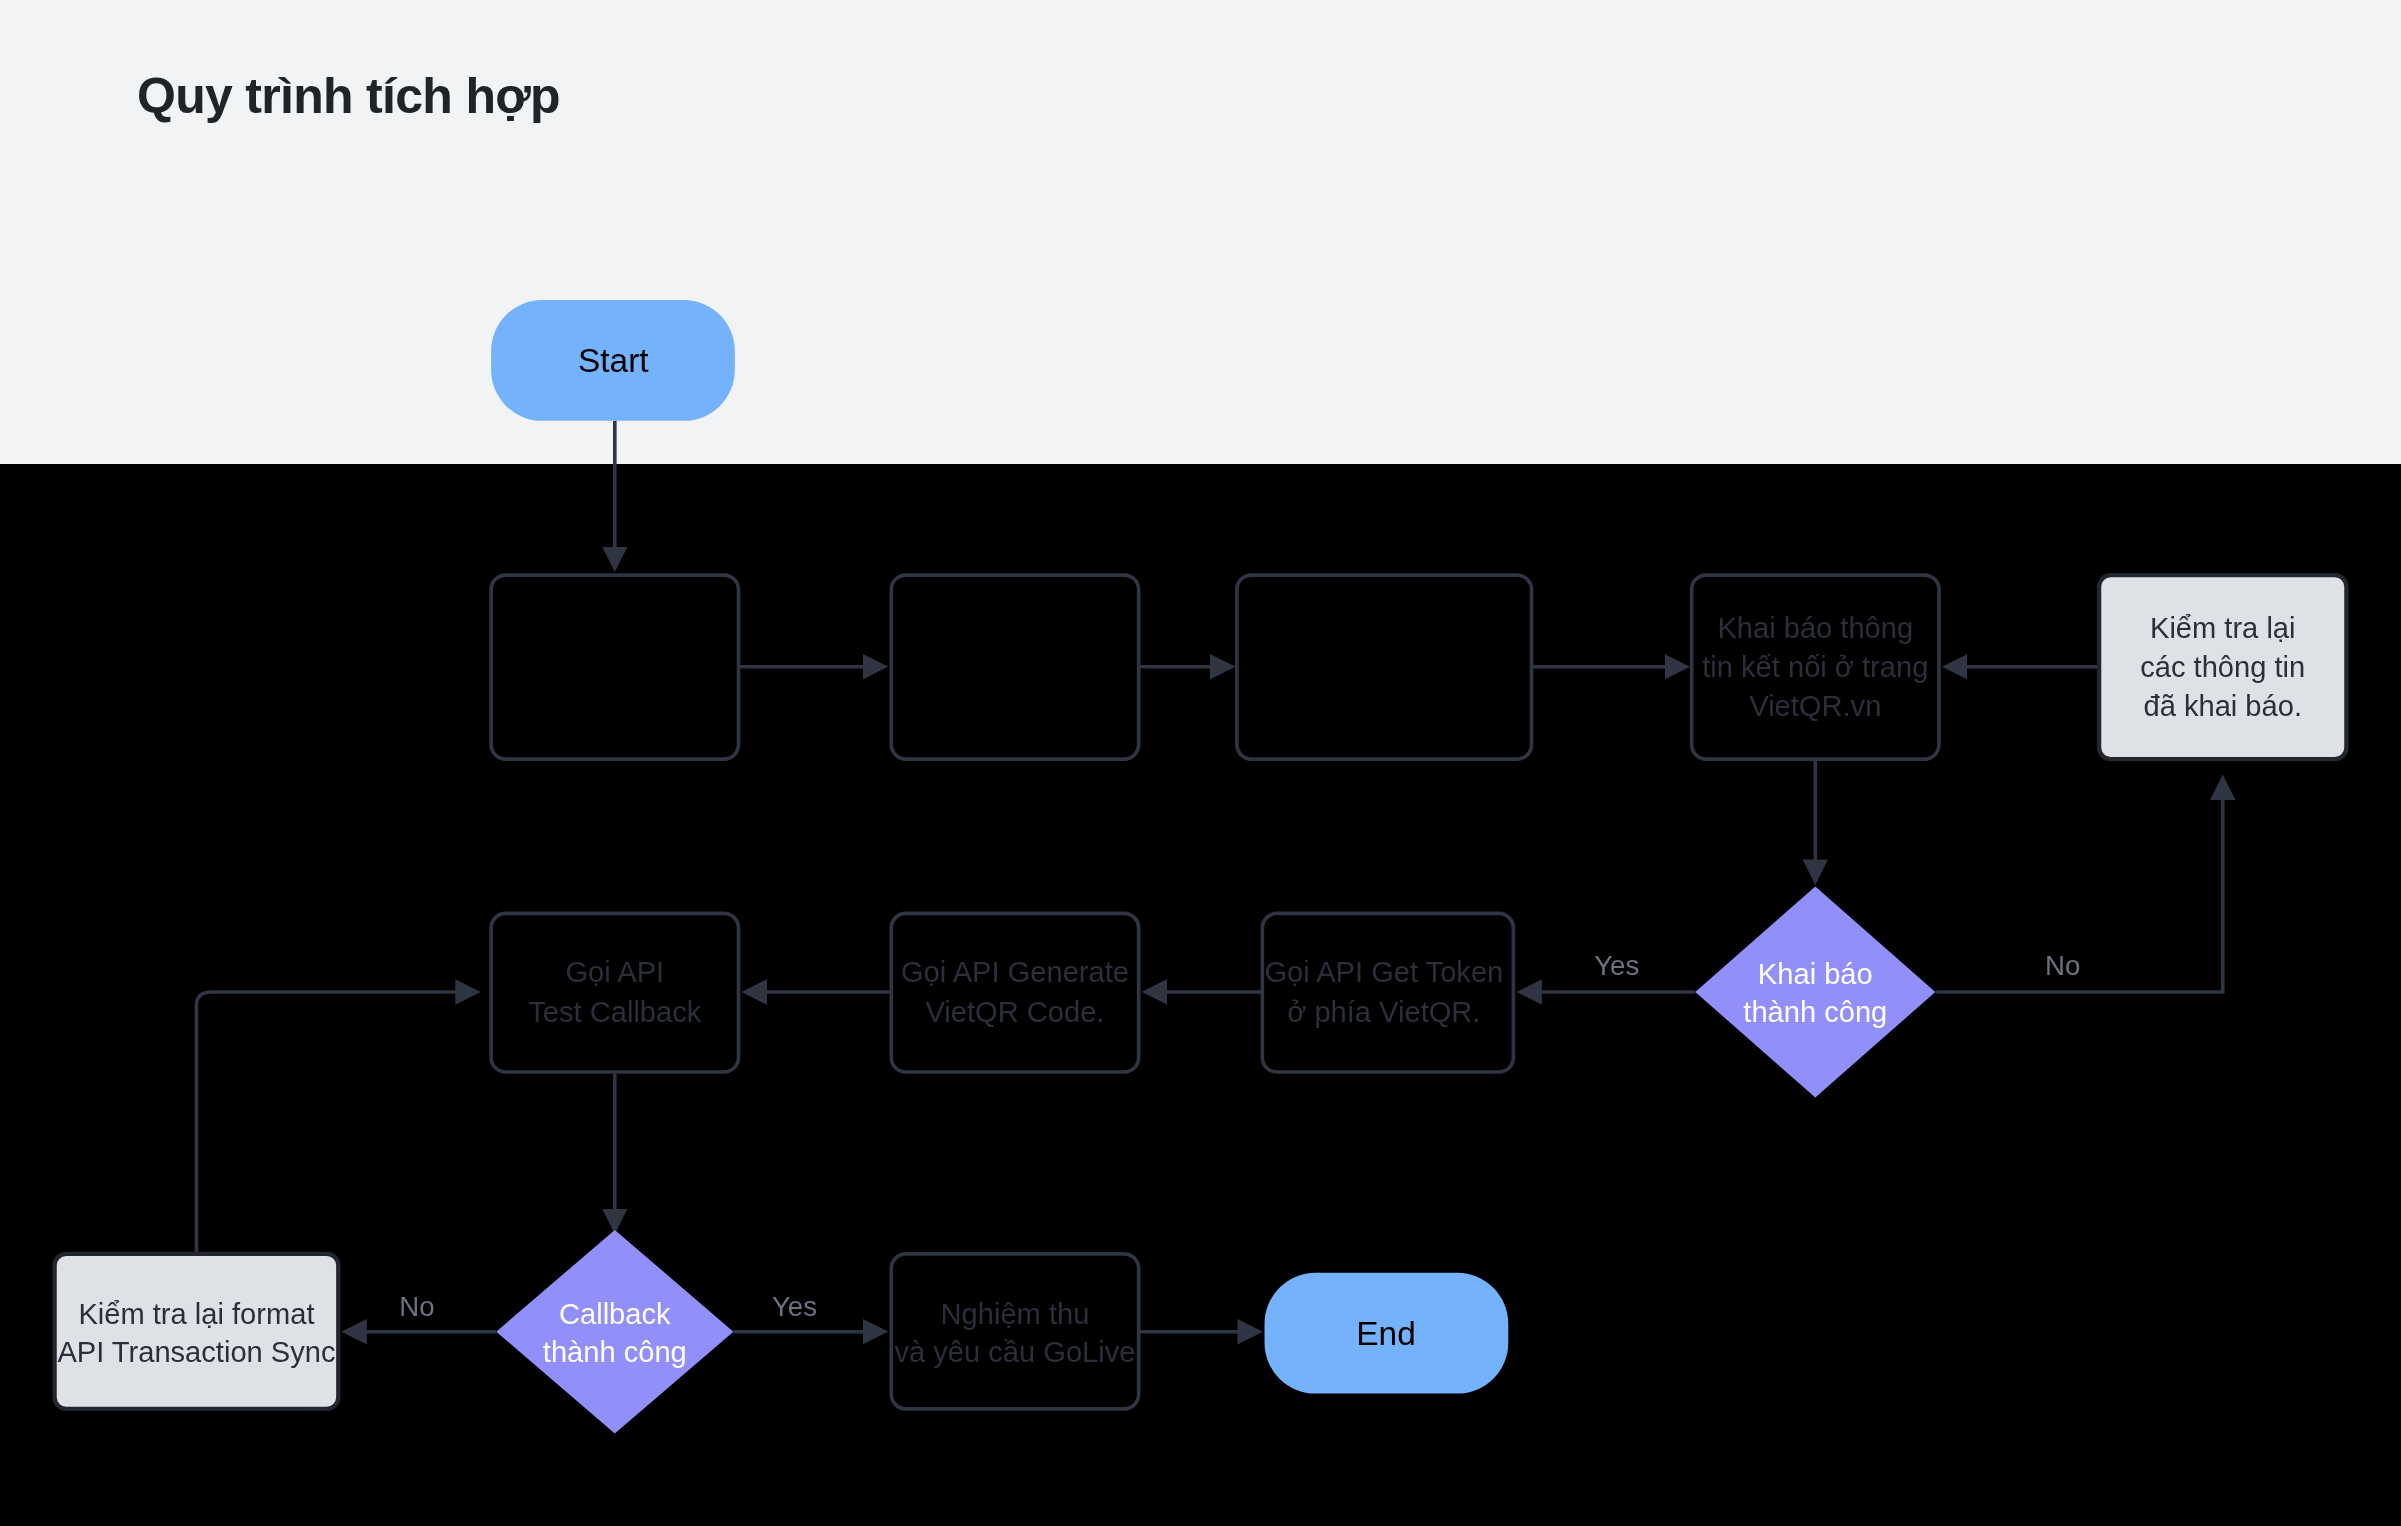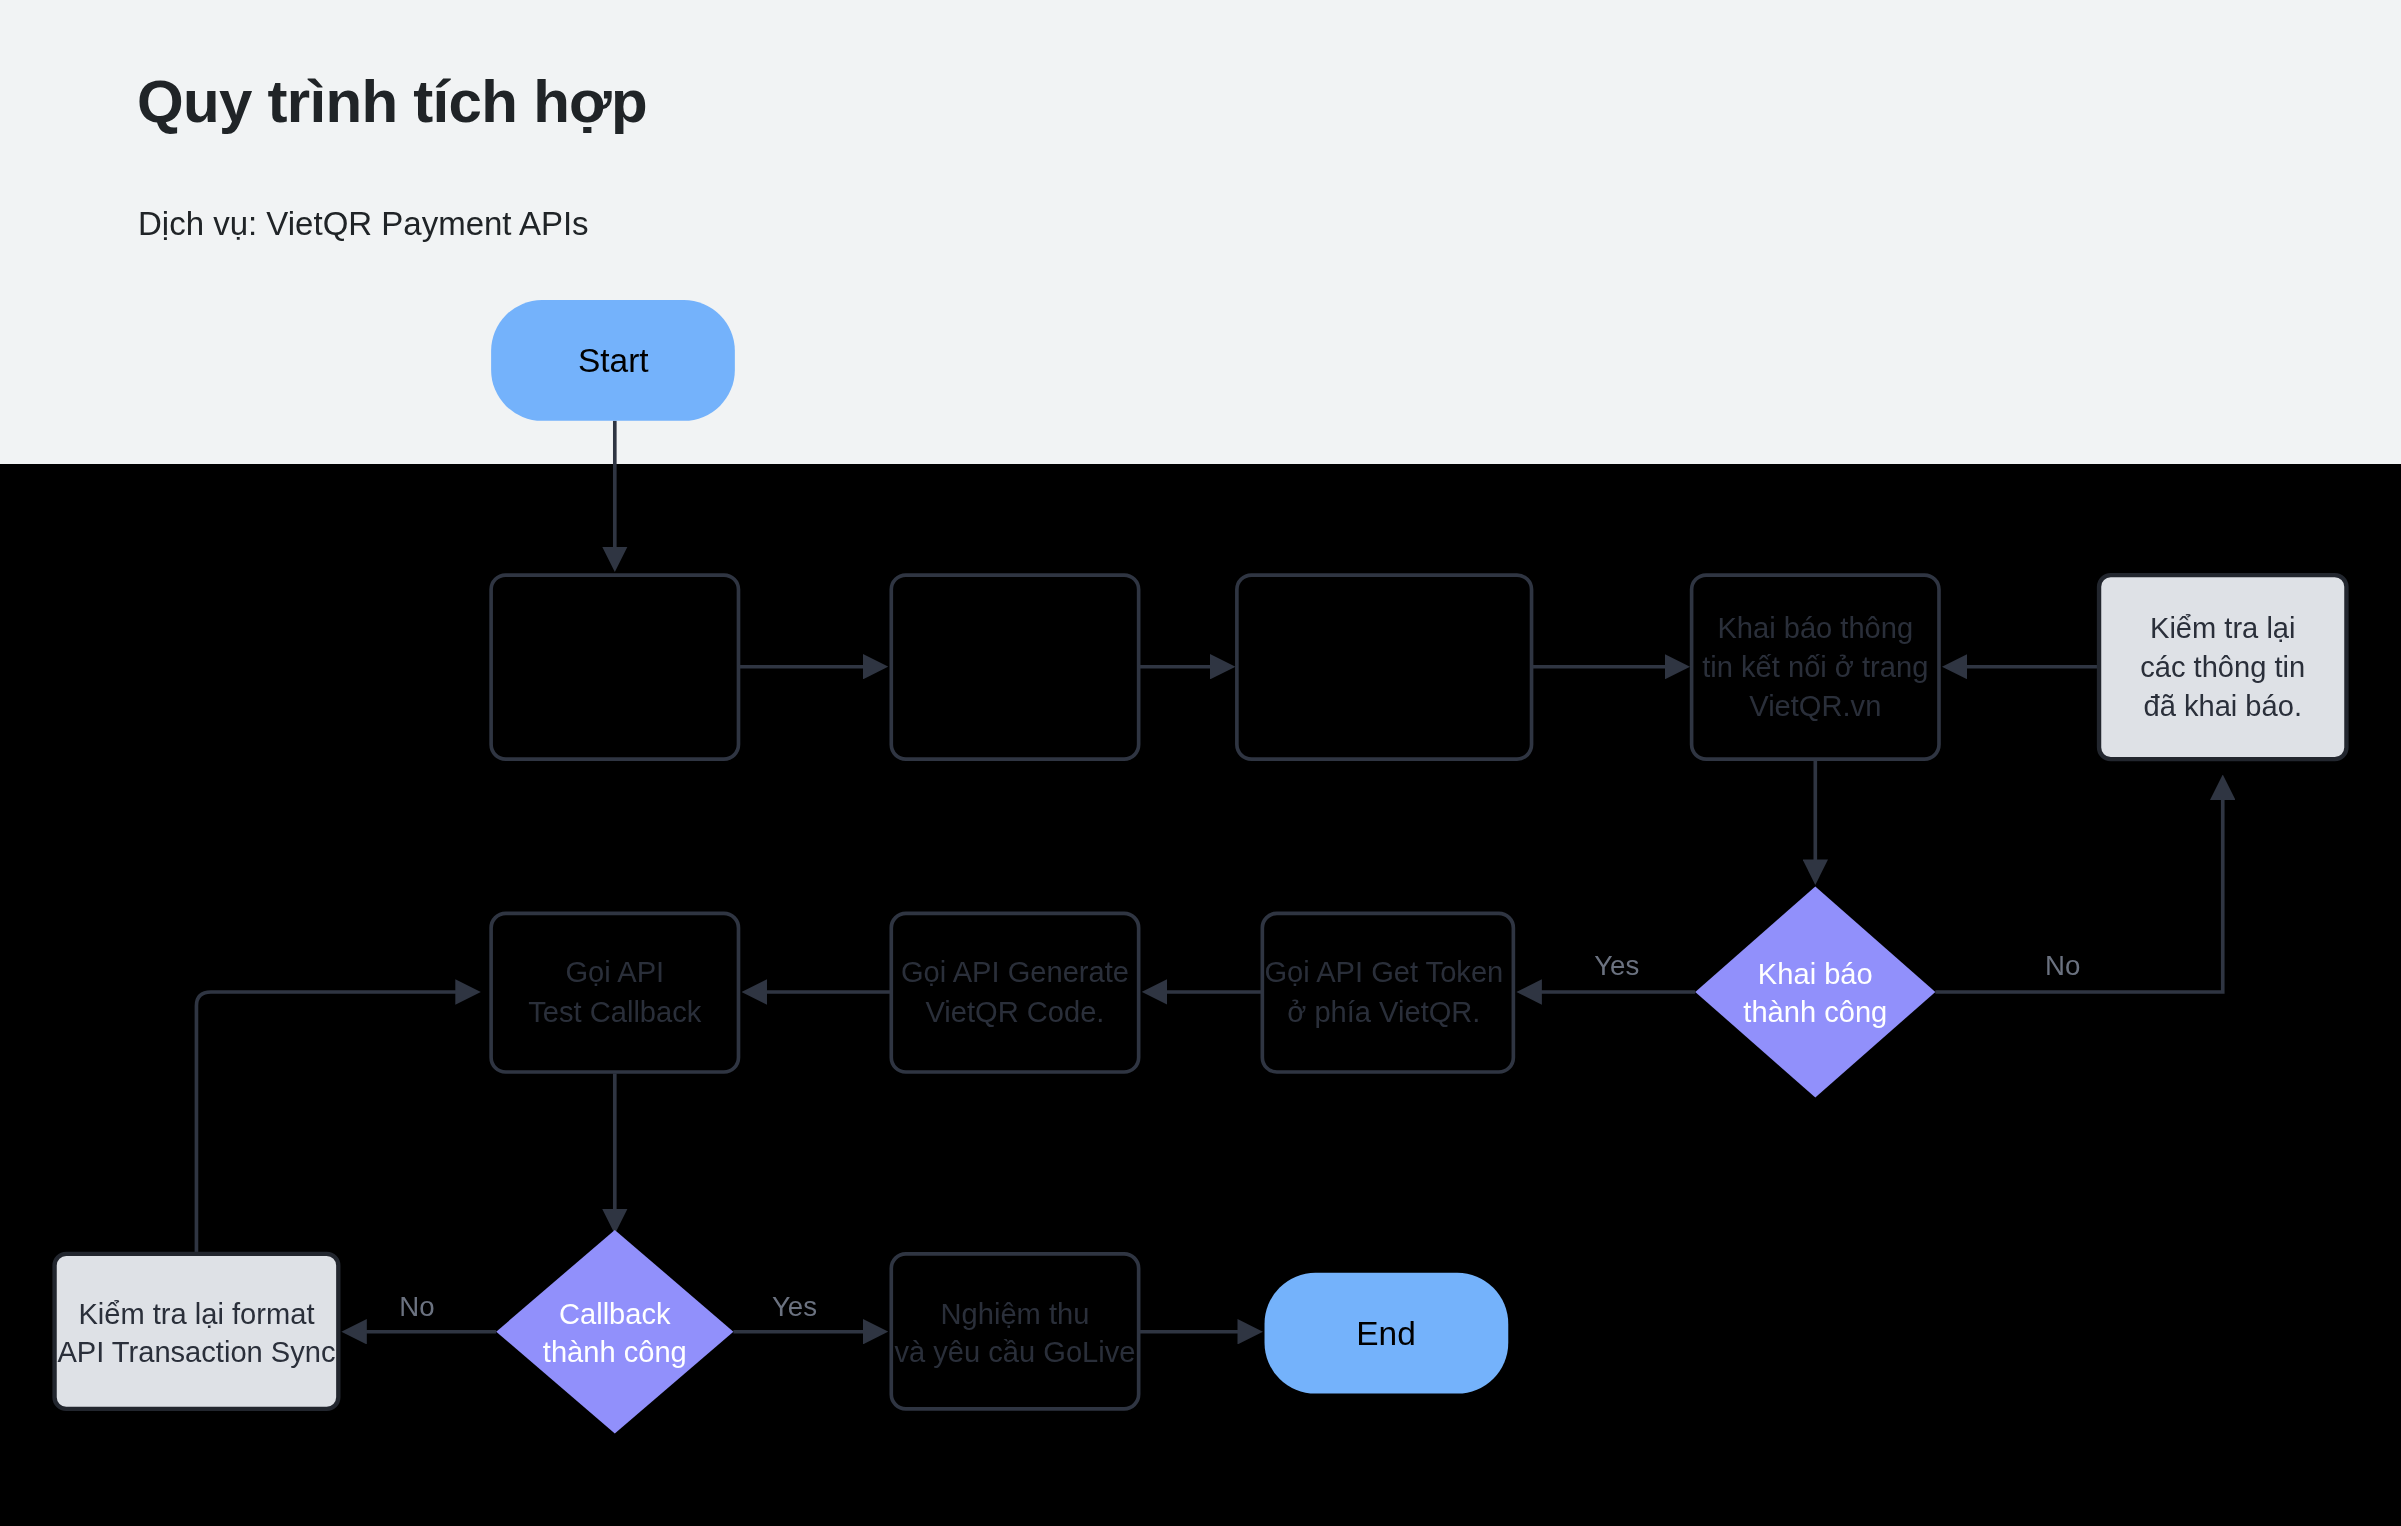--- a/index.html
+++ b/index.html
@@ -1,19 +1,19 @@
 <!DOCTYPE html>
 <html style="font-size:11.6px"><head>
 <meta charset="utf-8">
 <style>
   html,body{margin:0;padding:0;background:#000;}
   body{font-family:"Liberation Sans","DejaVu Sans",sans-serif;}
   #page{position:relative;width:2401px;height:1527px;background:#000;overflow:hidden;}
   #header-band{position:absolute;left:0;top:0;width:2401px;height:464px;background:#f1f3f4;}
-  #page-title{position:absolute;left:137px;top:67px;font-size:60px;font-weight:bold;color:#202427;letter-spacing:-0.7px;white-space:nowrap;}
+  #page-title{position:absolute;left:137px;top:67px;font-size:50px;font-weight:bold;color:#202427;letter-spacing:-0.7px;white-space:nowrap;}
   #page-subtitle{position:absolute;left:138px;top:205px;font-size:33px;color:#202427;white-space:nowrap;}
   #flow{position:absolute;left:0;top:0;width:2401px;height:1527px;}
   .node-label{font-family:"Liberation Sans","DejaVu Sans",sans-serif;text-anchor:middle;}
   .lbl-dark{fill:#2a2f3a;font-size:40px;}
   .lbl-onlight{fill:#2a2f3a;font-size:40px;}
   .lbl-white{fill:#ffffff;font-size:40px;}
   .lbl-black{fill:#000000;font-size:46px;}
   .edge-label{fill:#6b7280;font-size:38px;font-family:"Liberation Sans","DejaVu Sans",sans-serif;text-anchor:middle;}
   .edge{fill:none;stroke:#2f3542;stroke-width:5;}
   .box-dark{fill:#000000;stroke:#2f3542;stroke-width:5;}
@@ -21,21 +21,20 @@
   .pill{fill:#74b2fb;}
   .diamond{fill:#9190fb;}
 </style>
 </head>
 <body>
 
 <div id="page">
 
   <div id="header-band"></div>
   <div id="page-title">Quy trình tích hợp</div>
-  <div id="page-subtitle">Dịch vụ: VietQR Payment APIs</div>
 
   <svg id="flow" viewBox="0 0 3300 2098">
     <defs>
       <marker id="arrow" viewBox="0 0 12 12" refX="10" refY="6" markerWidth="7" markerHeight="7" orient="auto-start-reverse">
         <path d="M 0 0 L 12 6 L 0 12 z" fill="#2f3542"></path>
       </marker>
     </defs>
 
     <g>
       <path class="edge" d="M 845 578 L 845 780" marker-end="url(#arrow)"></path>

